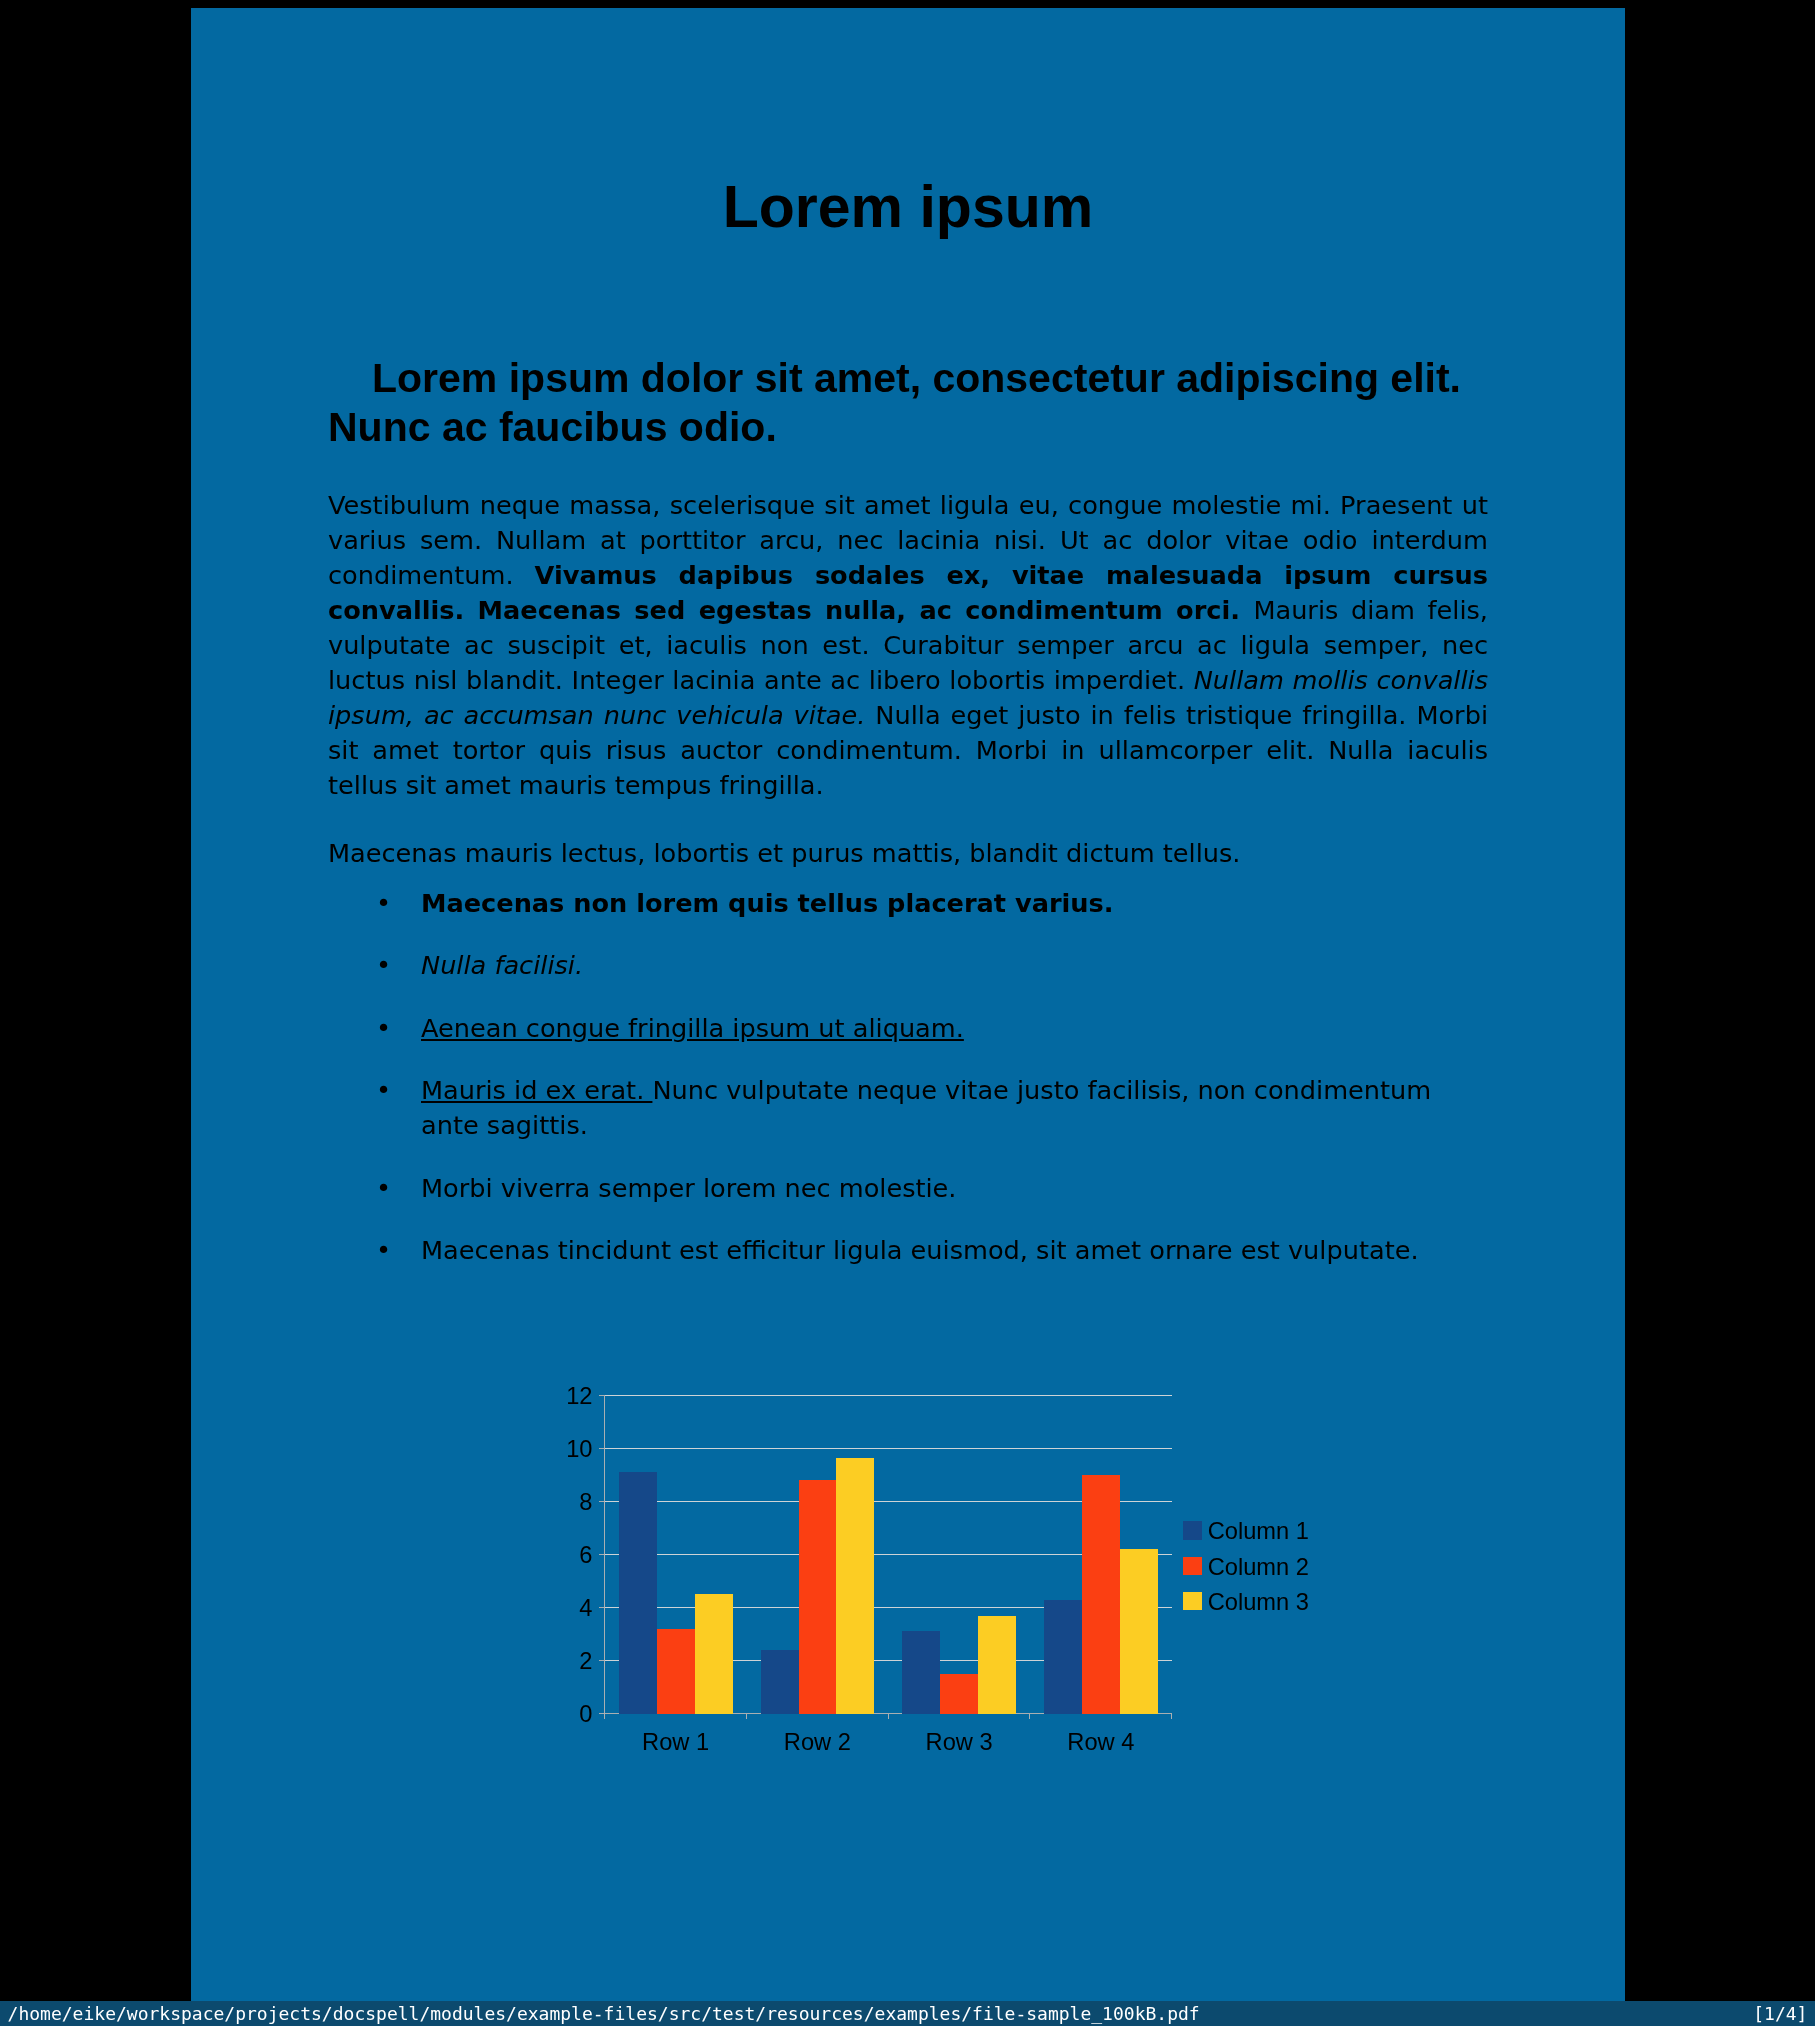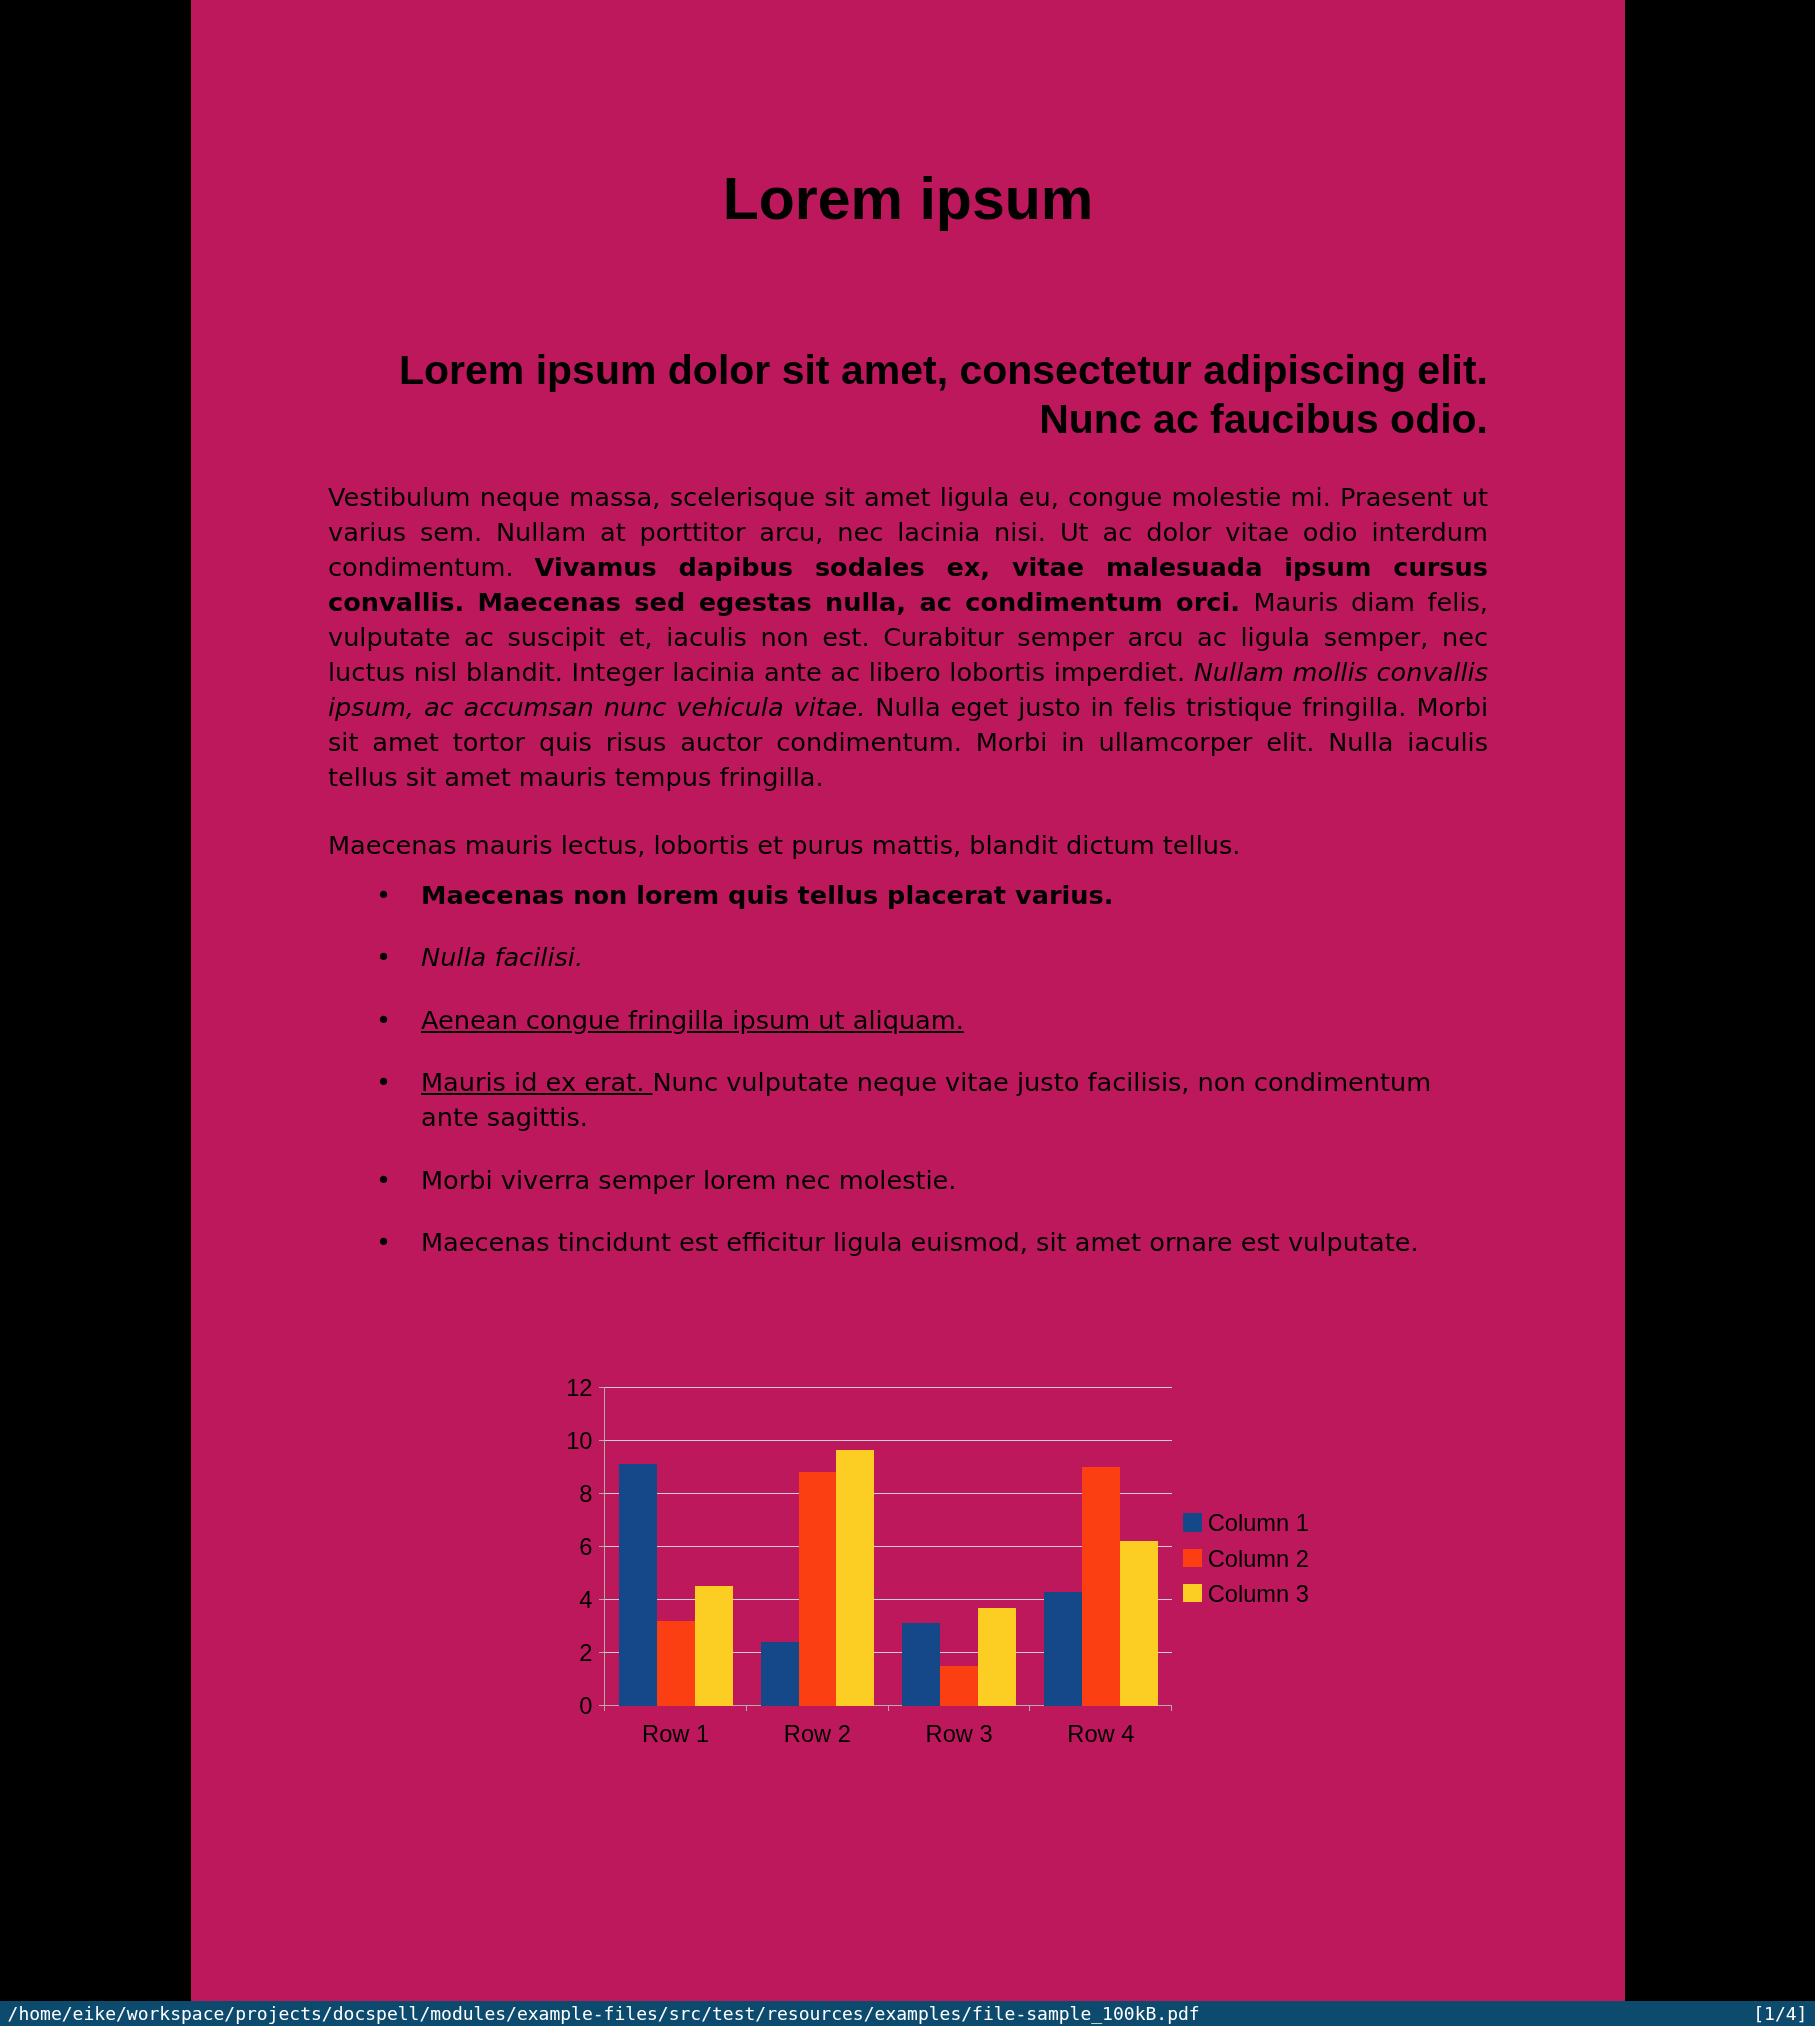--- a/index.html
+++ b/index.html
@@ -4,44 +4,43 @@
 <style>
   html,body{margin:0;padding:0;}
   body{
     width:1815px;height:2026px;
     background:#000;
     position:relative;
     overflow:hidden;
     font-family:"DejaVu Sans",sans-serif;
   }
   .page{
-    position:absolute;left:191px;top:0;
+    position:absolute;left:191px;top:8px;
     width:1434px;height:2002px;
-    background:#be185d;
+    background:#0369a1;
     box-sizing:border-box;
     padding:0 137px;
   }
   .doc-title{
     margin:170px 0 0 0;
     font-family:"Liberation Sans",sans-serif;
     font-weight:bold;
     font-size:59px;
     line-height:59px;
     text-align:center;
     color:#000;
   }
   .doc-heading{
     margin:117px 0 0 0;
     font-family:"Liberation Sans",sans-serif;
     font-weight:bold;
     font-size:41px;
     line-height:49px;
     text-indent:44px;
     color:#000;
-    text-align:right;
   }
   .para{
     font-size:25.6px;
     line-height:35px;
     color:#000;
     margin:0;
   }
   .para-1{ margin-top:36px; text-align:justify; }
   .para-2{ margin-top:33px; }
   .seg-bold{ font-weight:bold; }

